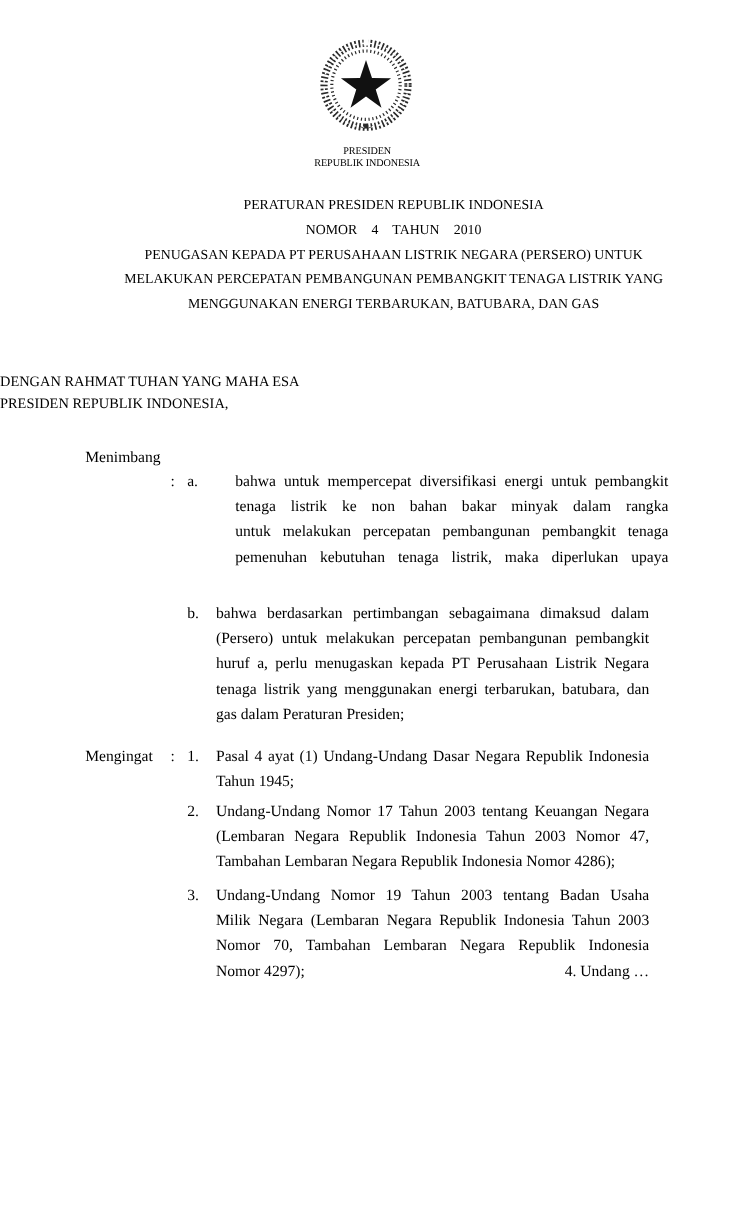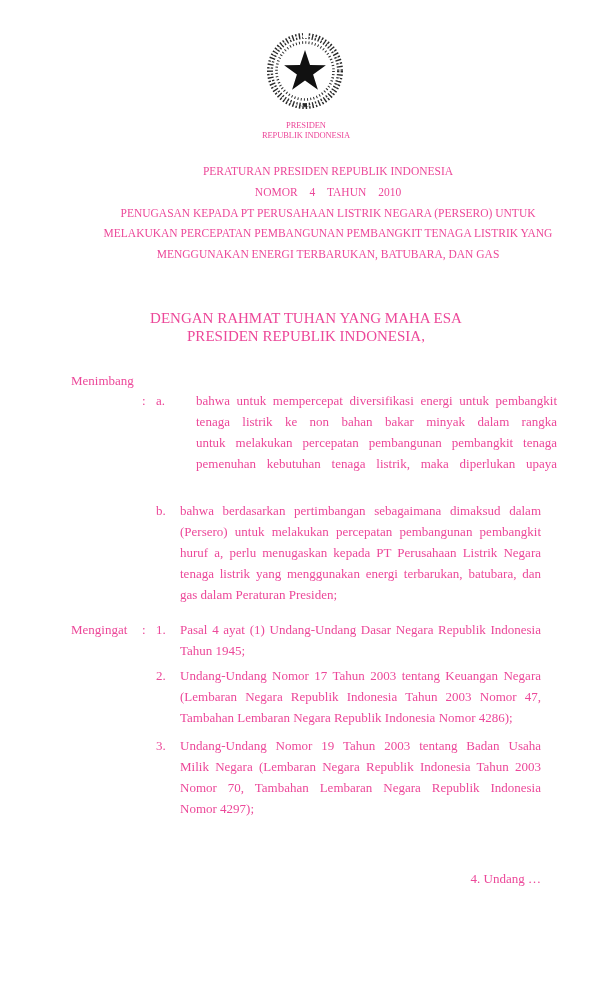--- a/index.html
+++ b/index.html
@@ -1,21 +1,21 @@
 <!DOCTYPE html>
 <html><head>
   <meta charset="utf-8">
   <style>
     html, body { margin: 0; padding: 0; background: #ffffff; }
     .page {
       position: relative;
       width: 612px;
       height: 1008px;
       background: #ffffff;
-      color: #ec4899;
+      color: #000000;
       font-family: "Liberation Serif", "DejaVu Serif", serif;
       overflow: hidden;
     }
     .emblem {
       position: absolute;
       left: 263px;
       top: 32px;
       width: 84px;
       height: 80px;
     }
@@ -36,22 +36,22 @@
       text-align: center;
       font-size: 11.5px;
       line-height: 20.8px;
       padding-left: 22px;
     }
     .title .nomor { word-spacing: 9px; }
     .center-line {
       position: absolute;
       left: 0;
       width: 612px;
-      text-align: center;
-      font-size: 15px;
+      text-align: left;
+      font-size: 12px;
       line-height: 20.8px;
     }
     .label, .colon, .marker, .text, .cont {
       position: absolute;
       font-size: 13px;
       line-height: 21px;
     }
     .label { left: 71px; }
     .colon { left: 142px; }
     .marker { left: 156px; }
@@ -137,14 +137,14 @@
 
     <div class="marker" style="top:735px;">3.</div>
     <div class="text" style="top:735px;">
       <span class="ln">Undang-Undang Nomor 19 Tahun 2003 tentang Badan Usaha</span>
       <span class="ln">Milik Negara (Lembaran Negara Republik Indonesia Tahun 2003</span>
       <span class="ln">Nomor 70, Tambahan Lembaran Negara Republik Indonesia</span>
       <span class="ln last">Nomor 4297);</span>
     </div>
   </div>
 
-  <div class="cont" style="top:868px;text-align:center;">4. Undang …</div>
+  <div class="cont" style="top:798px;text-align:center;">4. Undang …</div>
 </div>
 
 </body></html>

